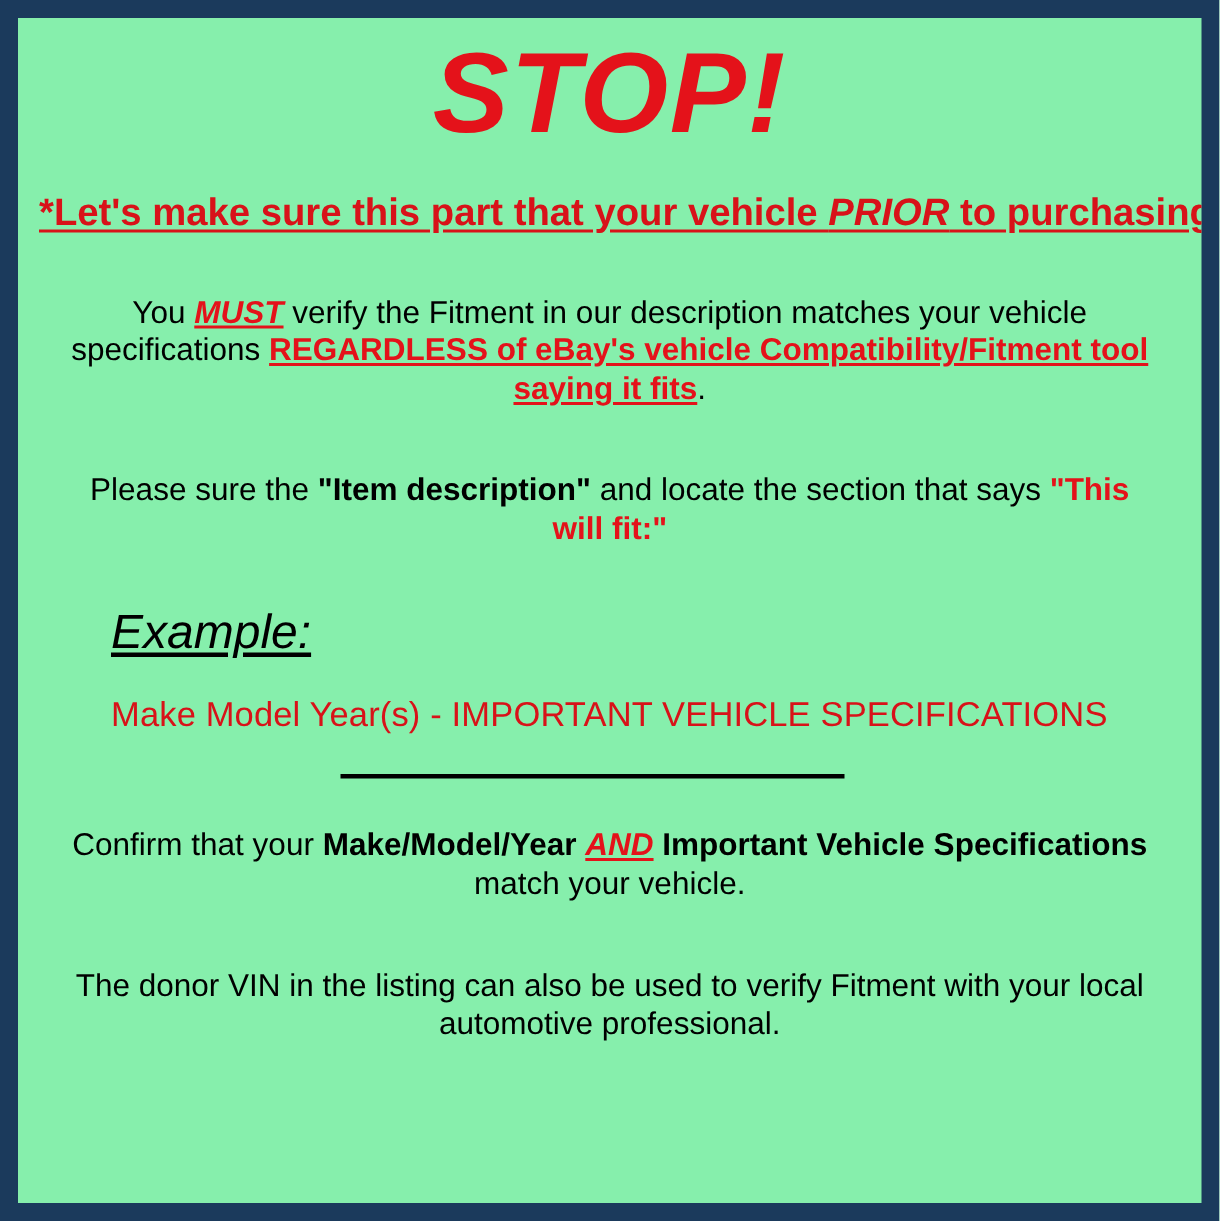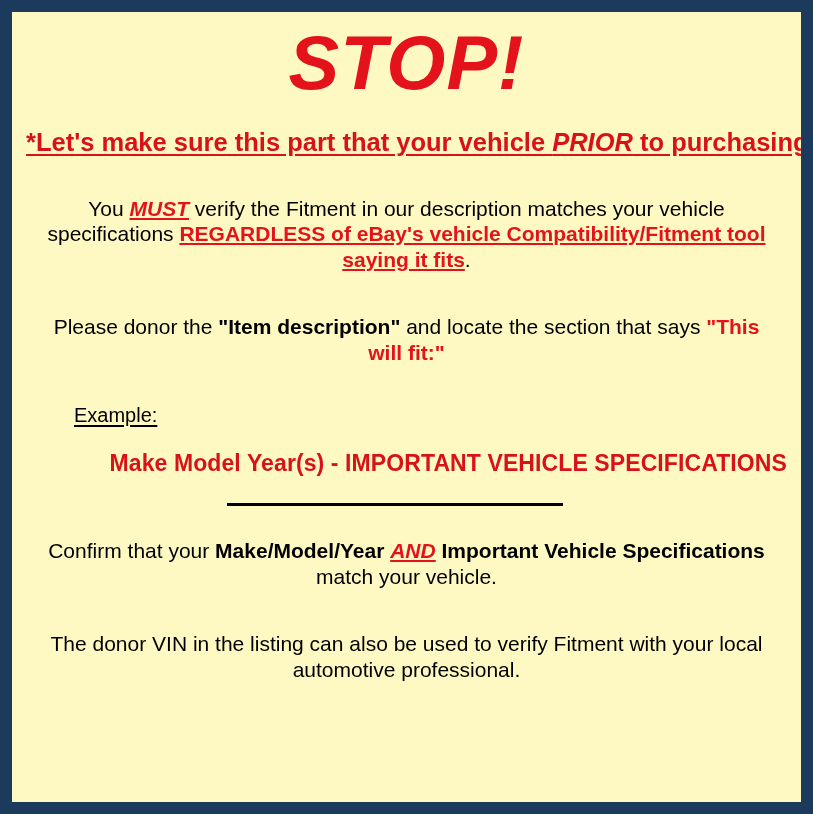--- a/index.html
+++ b/index.html
@@ -8,21 +8,21 @@
     background: #ffffff;
   }
   body {
     font-family: "Liberation Sans", sans-serif;
   }
 
   .notice-card {
     width: 813px;
     height: 814px;
     box-sizing: border-box;
-    background: #fef9c3;
+    background: #86efac;
     border: 12px solid #1b3a5c;
     position: relative;
     overflow: hidden;
   }
 
   .notice-inner {
     box-sizing: border-box;
     width: 100%;
     height: 100%;
     padding: 4px 14px 0 14px;
@@ -90,41 +90,41 @@
     font-weight: bold;
   }
 
   
   .example-block {
     margin-top: 38px;
     padding-left: 48px;
     text-align: left;
   }
   .example-label {
-    font-size: 20px;
+    font-size: 32px;
+    font-style: italic;
     color: #000000;
     text-decoration: underline;
     text-underline-offset: 3px;
     line-height: 1.12;
   }
   .example-fit {
     font-size: 26px;
     font-weight: bold;
     color: #e4121a;
     line-height: 1.2;
     margin-top: 2px;
   }
   .example-spec {
     font-size: 23px;
-    font-weight: bold;
+    font-weight: normal;
     color: #d81219;
     margin-top: 24px;
     letter-spacing: 0.1px;
     white-space: nowrap;
-    text-align: right;
   }
 
   
   .divider-wrap {
     margin-top: 26px;
     height: 12px;
     display: flex;
     justify-content: center;
   }
   .divider-rule {
@@ -144,21 +144,21 @@
 
     <div class="subtitle-line">
       <span>*Let's make sure this part that your vehicle </span><span class="ital">PRIOR</span><span> to purchasing*</span>
     </div>
 
     <p class="body-para p-must">
       <span>You </span><span class="b-i-u-red">MUST</span><span> verify the Fitment in our description matches your vehicle specifications </span><span class="b-u-red">REGARDLESS of eBay's vehicle Compatibility/Fitment tool saying it fits</span><span>.</span>
     </p>
 
     <p class="body-para p-itemdesc">
-      <span>Please donor the </span><span class="bold">"Item description"</span><span> and locate the section that says </span><span class="b-red">"This will fit:"</span>
+      <span>Please sure the </span><span class="bold">"Item description"</span><span> and locate the section that says </span><span class="b-red">"This will fit:"</span>
     </p>
 
     <div class="example-block">
       <div class="example-label">Example:</div>
       <div class="example-spec">Make Model Year(s) - IMPORTANT VEHICLE SPECIFICATIONS</div>
     </div>
 
     <div class="divider-wrap">
       <div class="divider-rule"></div>
     </div>

